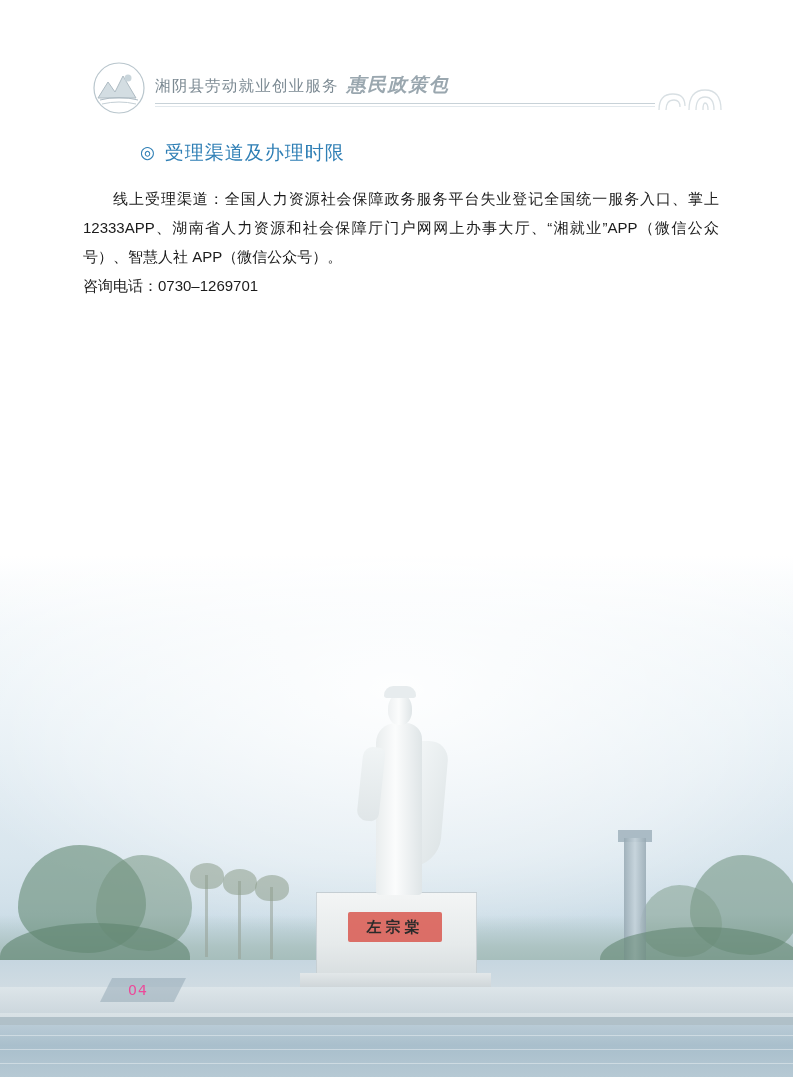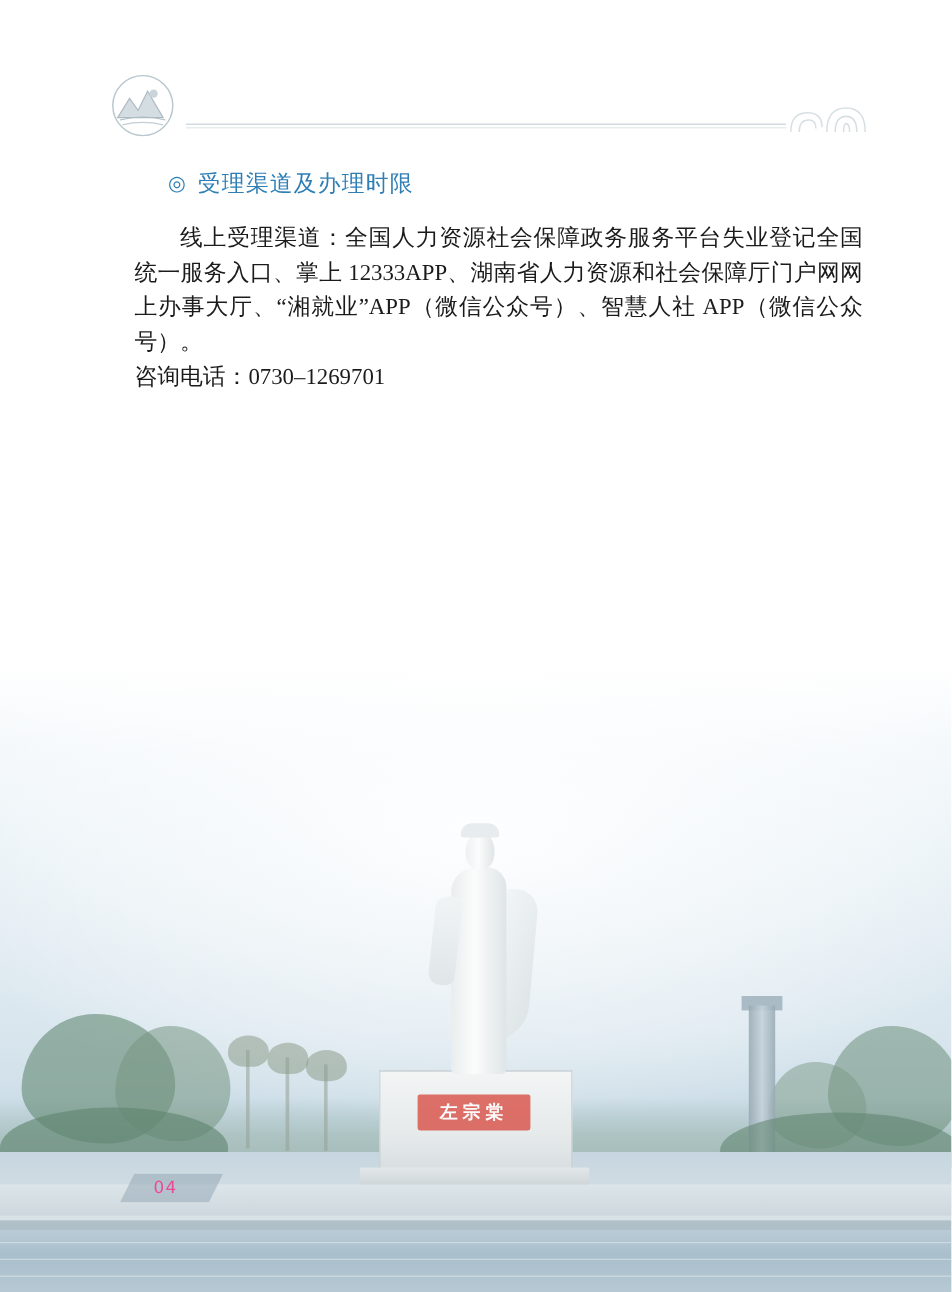--- a/index.html
+++ b/index.html
@@ -97,25 +97,25 @@
   }
   #section-title .bullet {
     display: inline-block;
     margin-right: 9px;
     color: #2f7fb5;
     font-size: 17px;
     vertical-align: 1px;
   }
   #body-copy {
     margin: 18px 0 0 0;
-    padding: 0 74px 0 112px;
+    padding: 0 74px 0 83px;
     color: #1b1b1b;
-    font-size: 19px;
+    font-size: 15px;
     line-height: 29px;
-    font-family: Liberation Serif, serif;
+    font-family: Liberation Sans, sans-serif;
   }
   #body-copy p {
     margin: 0;
     text-align: justify;
     text-justify: inter-ideograph;
   }
   #body-copy p.indent {
     text-indent: 2em;
   }
   #body-copy p.flat {
@@ -217,21 +217,21 @@
   }
   #plaque {
     position: absolute;
     left: 348px;
     top: 357px;
     width: 94px;
     height: 30px;
     background: #d9534a;
     opacity: .82;
     border-radius: 2px;
-    color: #ffffff;
+    color: #000000;
     font-family: "DejaVu Serif", serif;
     font-weight: bold;
     font-size: 15px;
     letter-spacing: 4px;
     text-align: center;
     line-height: 30px;
   }
   
   #statue {
     position: absolute;
@@ -342,20 +342,23 @@
     <div id="header-logo">
       <svg width="58" height="52" viewBox="0 0 58 52" aria-hidden="true">
         <circle cx="29" cy="26" r="25" fill="none" stroke="#b9c6cd" stroke-width="1.2"></circle>
         <path d="M8 36 L18 20 L25 30 L33 14 L46 36 Z" fill="#d3dde2" stroke="#aebbc3" stroke-width="1"></path>
         <path d="M10 38 Q29 33 48 38" fill="none" stroke="#aebbc3" stroke-width="1"></path>
         <path d="M12 42 Q29 38 46 42" fill="none" stroke="#c3ced4" stroke-width="1"></path>
         <circle cx="38" cy="16" r="3.5" fill="#c9d5db"></circle>
       </svg>
     </div>
 
+    <div id="header-title-wrap">
+      <span class="hdr-main">湘阴县劳动就业创业服务</span><span class="hdr-accent">惠民政策包</span>
+    </div>
 
     <div id="header-rule"></div>
     <div id="header-rule2"></div>
 
     <div id="header-cloud">
       <svg width="70" height="34" viewBox="0 0 70 34" aria-hidden="true">
         <g fill="none" stroke="#b9c6cd" stroke-width="1.3">
           <path d="M4 30 Q4 14 18 14 Q30 14 30 26"></path>
           <path d="M11 30 Q11 20 19 20 Q25 20 25 27"></path>
           <path d="M34 30 Q34 10 50 10 Q66 10 66 30"></path>

